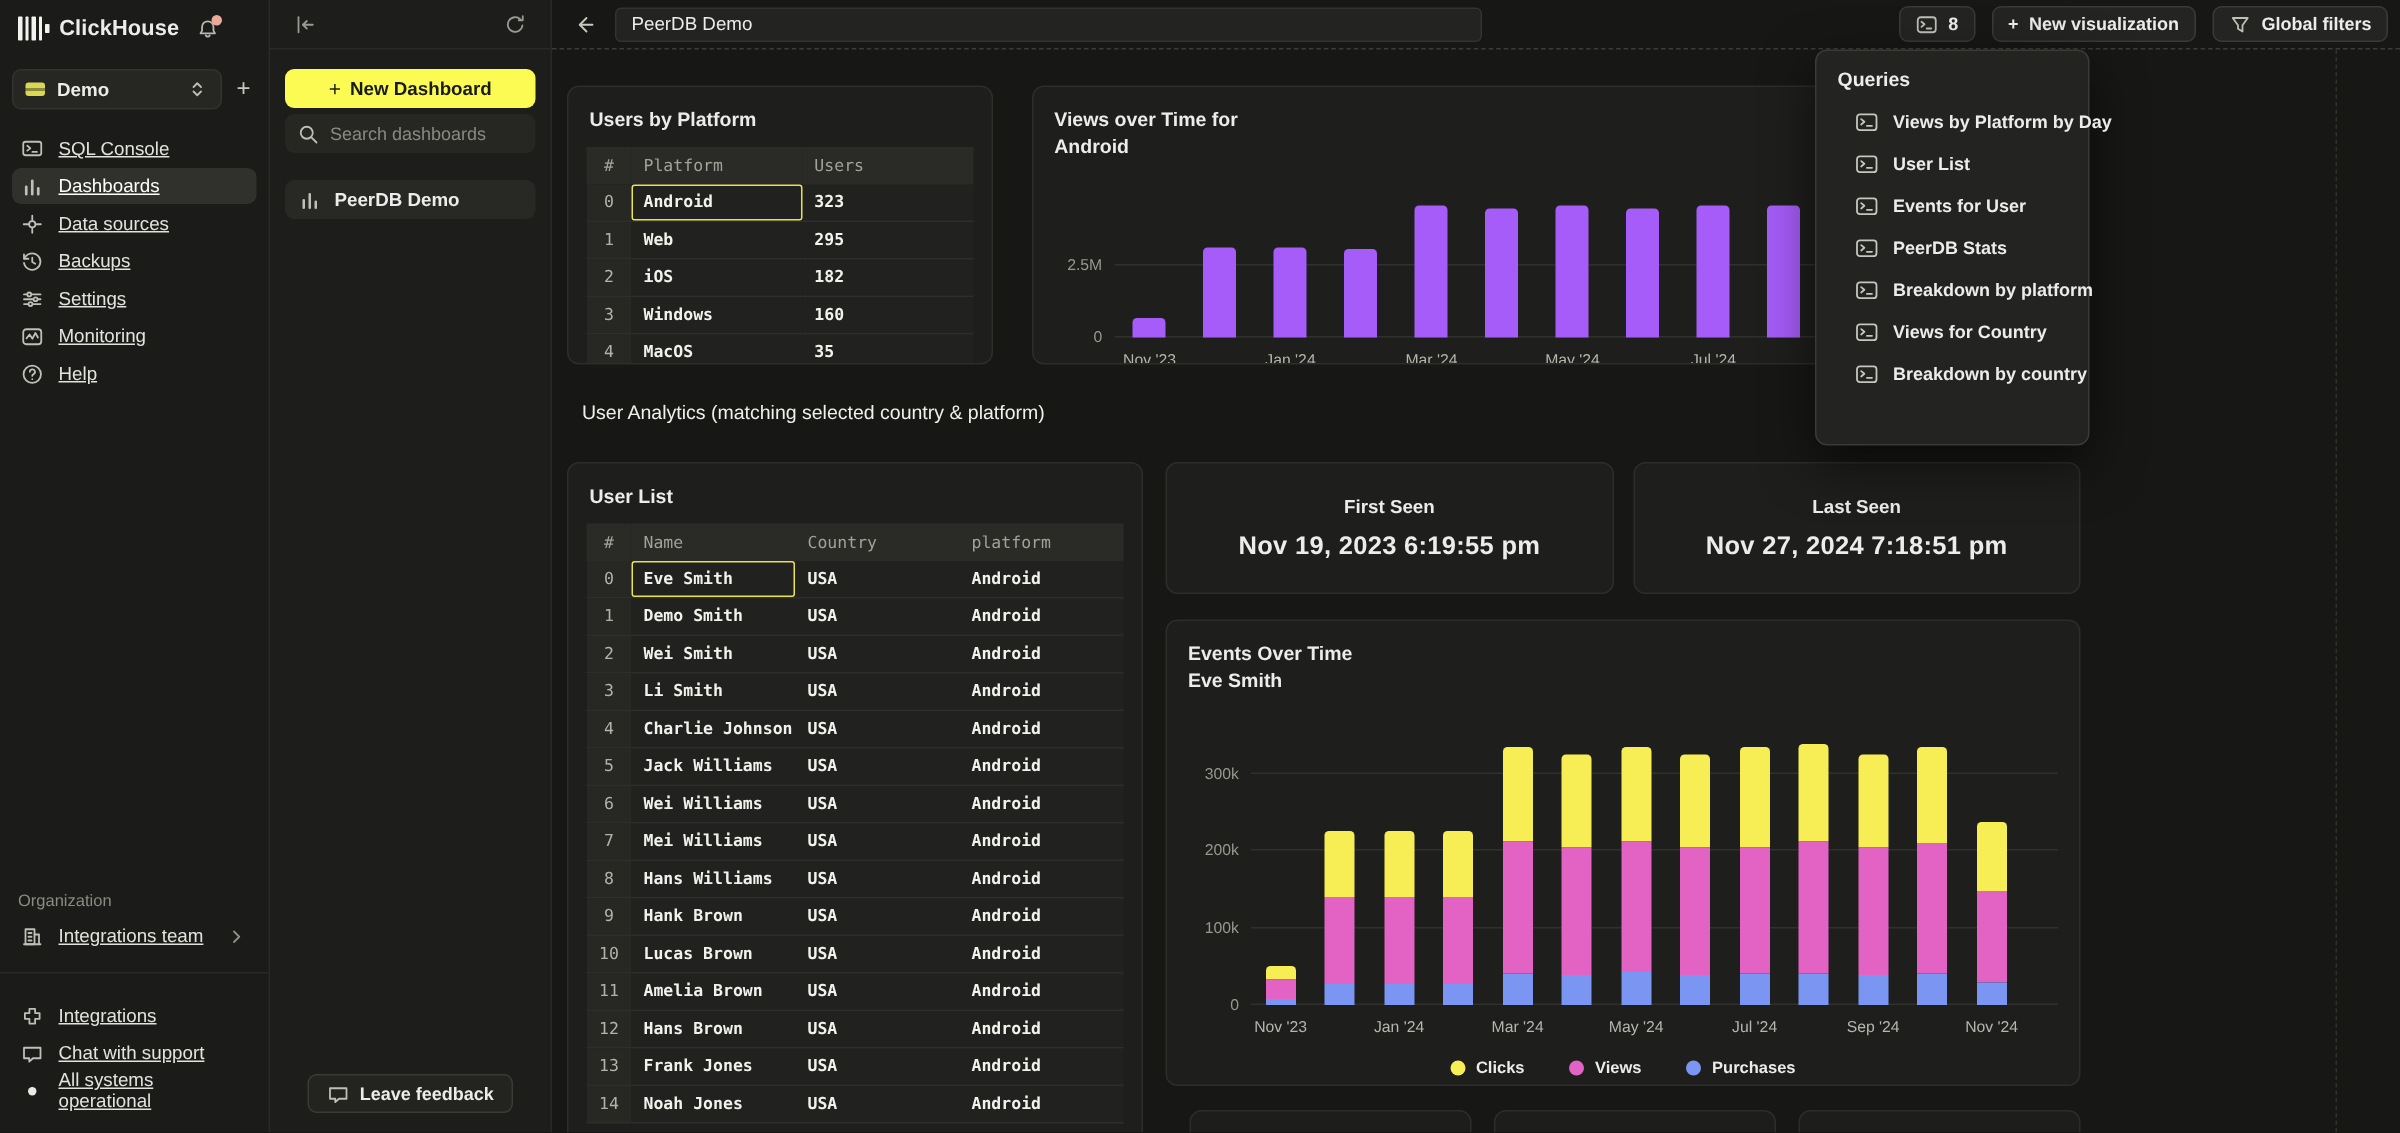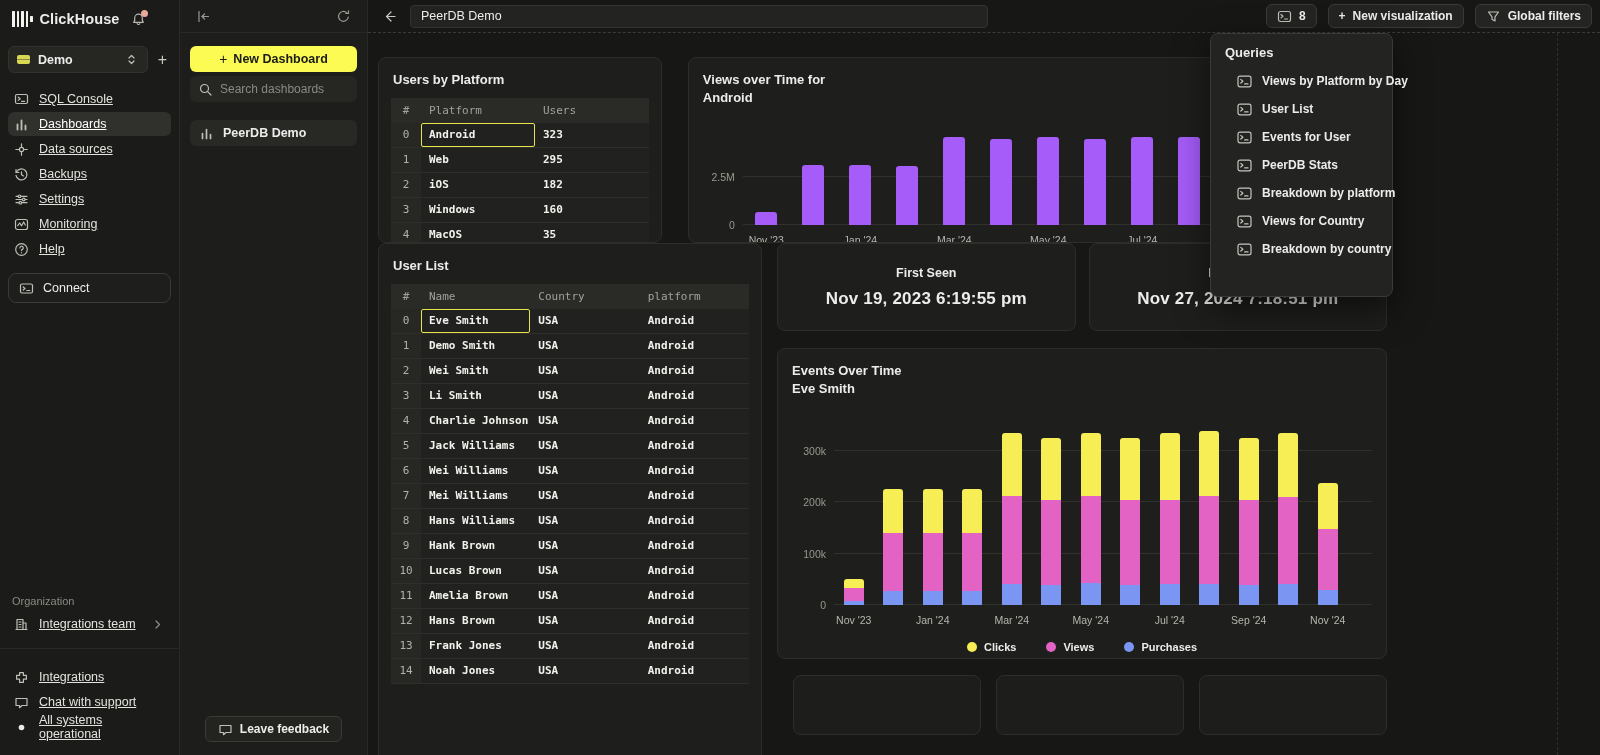--- a/index.html
+++ b/index.html
@@ -242,30 +242,20 @@
           <svg viewBox="0 0 15 15">
             <circle cx="7.5" cy="7.5" r="5.8"></circle>
             <path d="M5.9 5.9a1.7 1.7 0 1 1 2.5 1.5c-.6.3-.9.6-.9 1.2"></path>
             <path d="M7.5 10.7v.1"></path>
           </svg>
         </span>
         <span>Help</span>
       </div>
     </nav>
 
-  <button class="connect">
-    <span class="icn">
-      <svg viewBox="0 0 15 15">
-          <rect x="1.5" y="3" width="12" height="9" rx="1.5"></rect>
-          <path d="m4.2 6 1.8 1.5L4.2 9"></path>
-          <path d="M7.8 9.5h3"></path>
-        </svg>
-    </span>
-    <span>Connect</span>
-  </button>
 
   <div class="flex-spacer"></div>
 
   <div class="org-label">Organization</div>
   <div class="org-row">
     <div class="nav-item">
       <span class="icn">
         <svg viewBox="0 0 15 15">
             <rect x="3" y="2.5" width="6" height="10"></rect>
             <path d="M9 6h3v6.5"></path>
@@ -509,20 +499,21 @@
             <div class="xslot" style="width: 47px;">Mar '24</div>
             <div class="xslot" style="width: 47px;"></div>
             <div class="xslot" style="width: 47px;">May '24</div>
             <div class="xslot" style="width: 47px;"></div>
             <div class="xslot" style="width: 47px;">Jul '24</div>
             <div class="xslot" style="width: 47px;"></div>
           </div>
       </section>
     </div>
 
+    <div class="section-heading">User Analytics (matching selected country &amp; platform)</div>
 
     <div class="row2">
 
       <section class="card userlist-card">
         <div class="card-title">User List</div>
         <table class="data">
             <thead>
               <tr>
                 <th class="idx-h">#</th>
                 <th>Name</th>

